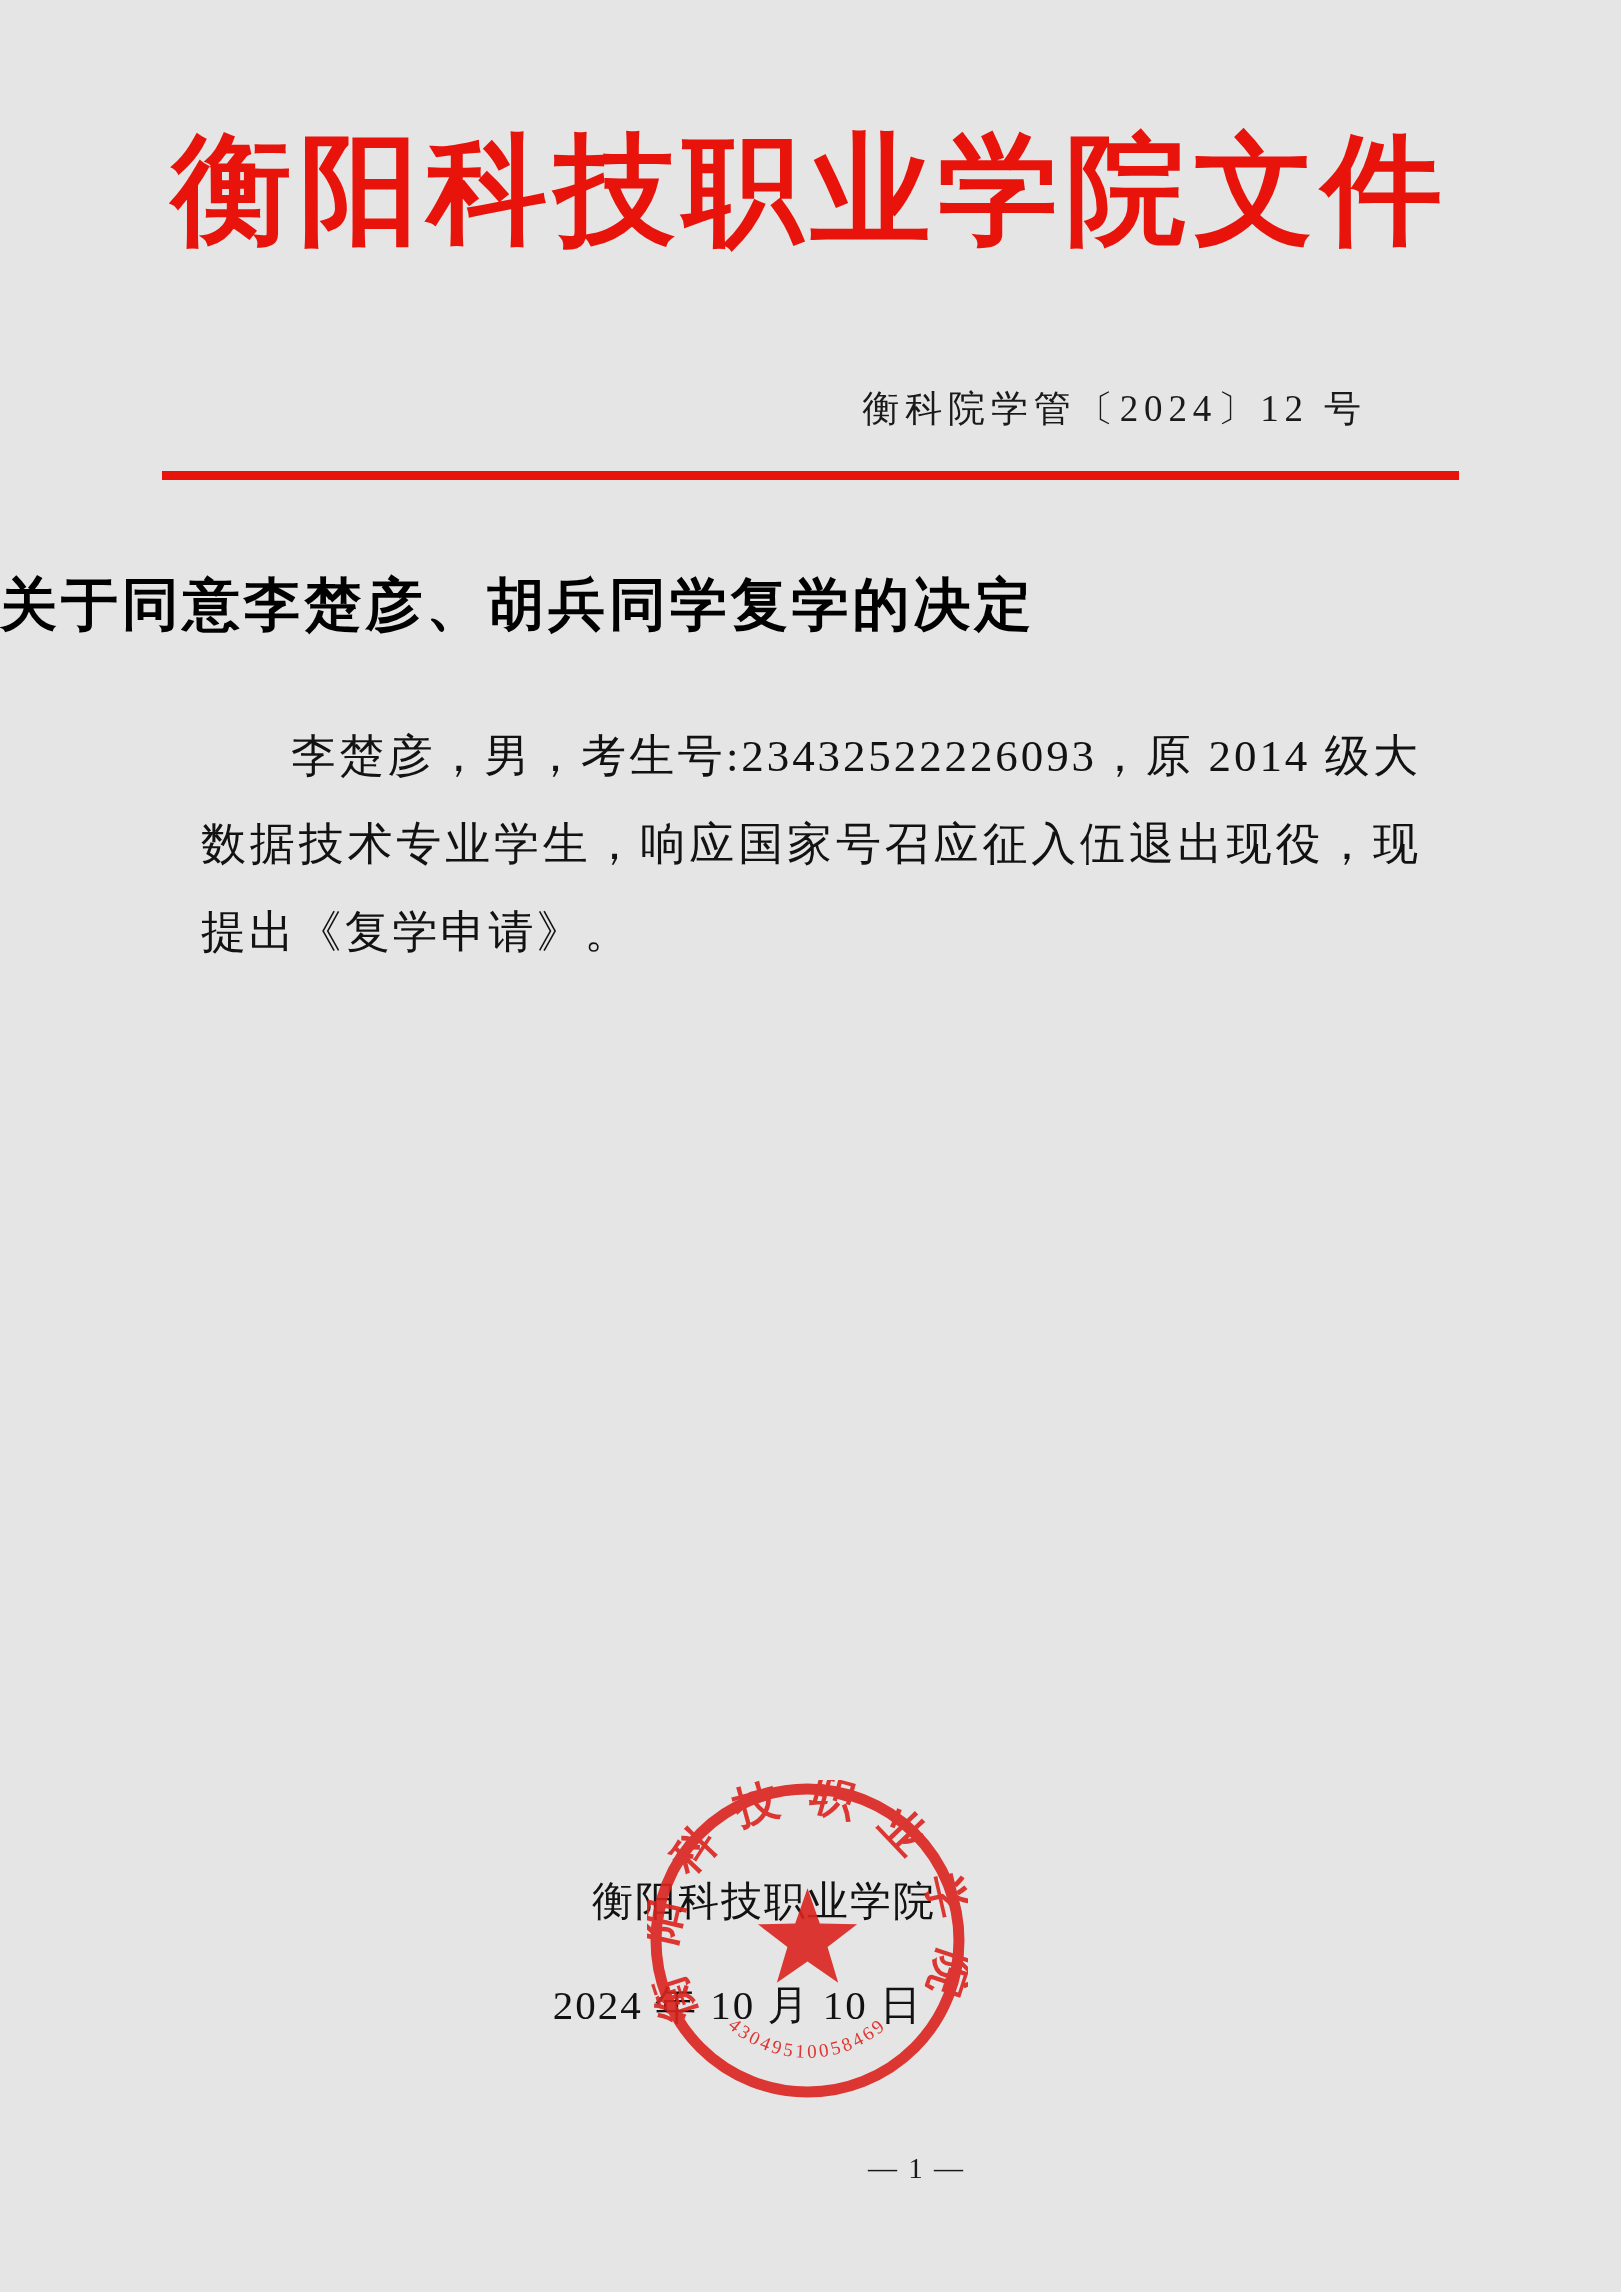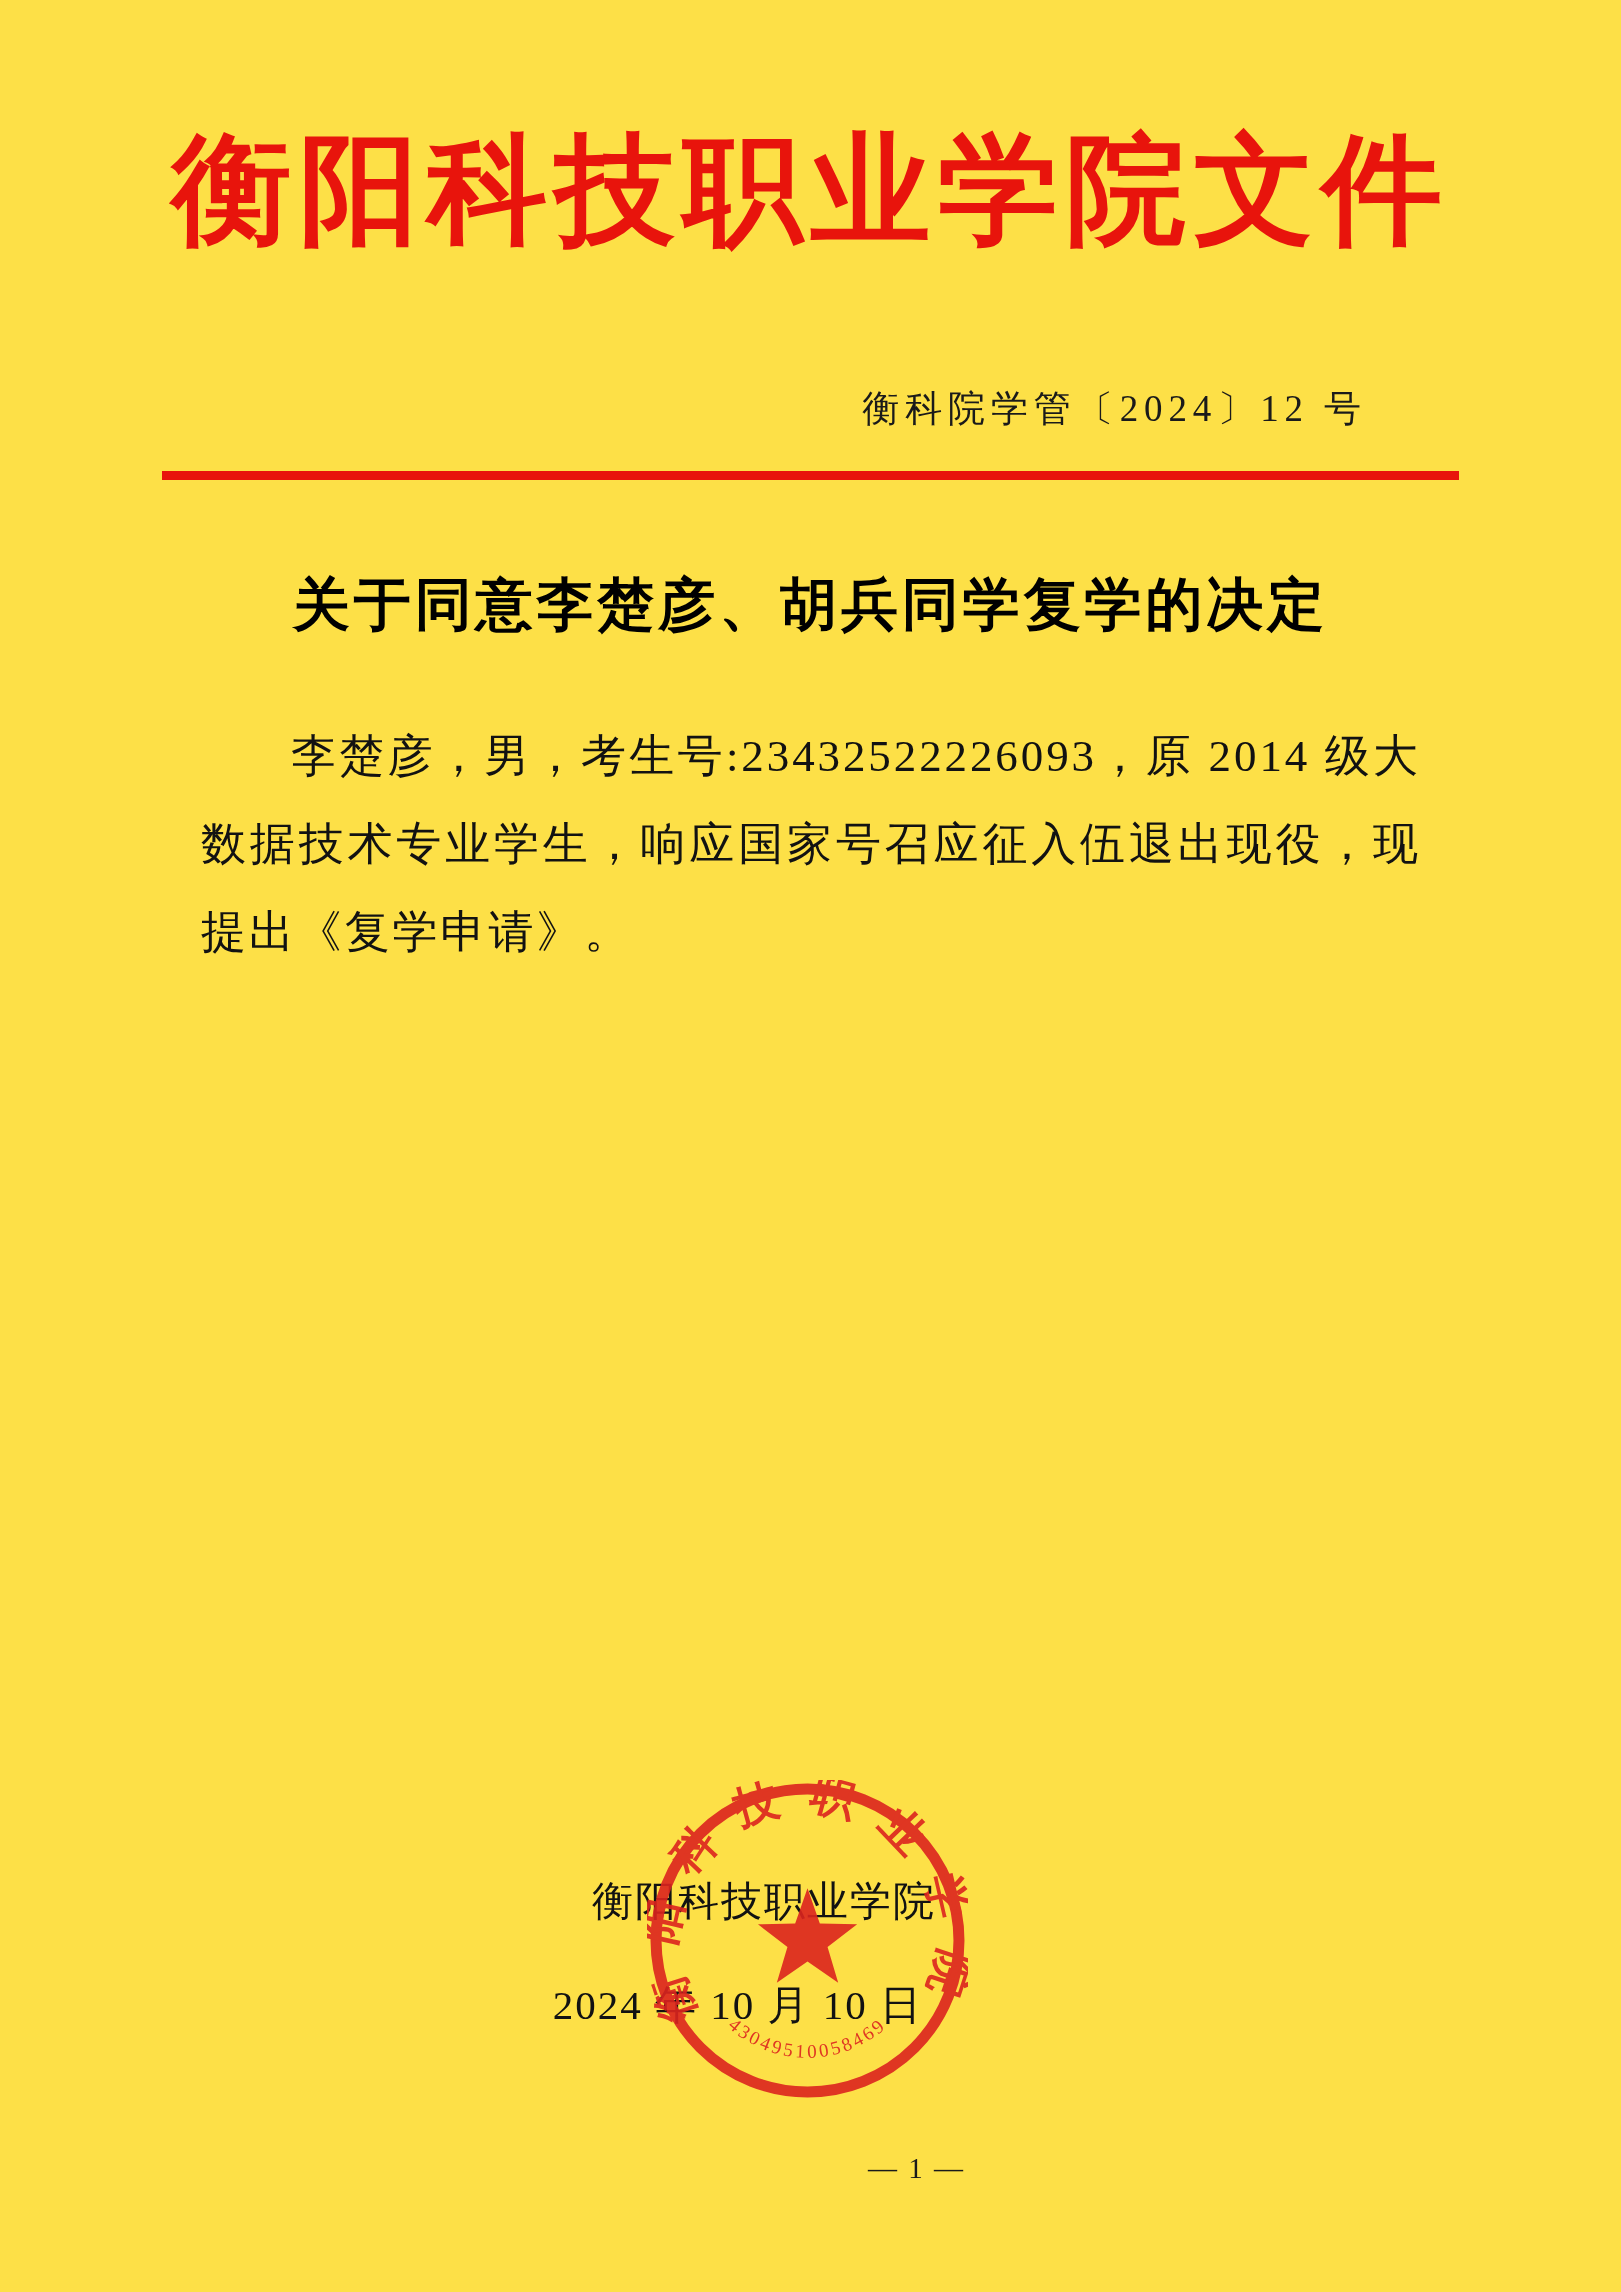--- a/index.html
+++ b/index.html
@@ -1,19 +1,19 @@
 <!DOCTYPE html>
 <html><head>
 <meta charset="utf-8">
 <style>
   html,body{margin:0;padding:0;background:#ffffff;}
   .page{
     position:relative;
     width:1621px;height:2293px;
-    background:#fde047;
+    background:#e5e5e5;
     overflow:hidden;
     font-family:"Liberation Serif","DejaVu Serif",serif;
     color:#121212;
   }
   .red-head{
     position:absolute;
     top:125px;left:0;right:0;
     margin:0;
     text-align:center;
     font-size:120px;
@@ -35,21 +35,21 @@
   .red-rule{
     position:absolute;
     top:471px;left:162px;
     width:1297px;height:8.8px;
     background:#e8140c;
   }
   .title{
     position:absolute;
     top:567px;left:0;right:0;
     margin:0;
-    text-align:center;
+    text-align:left;
     font-size:57px;
     font-weight:bold;
     letter-spacing:3.9px;
     color:#000;
     font-family:"Liberation Sans","DejaVu Sans",sans-serif;
     white-space:nowrap;
   }
   .body{
     position:absolute;
     top:712px;left:201px;

